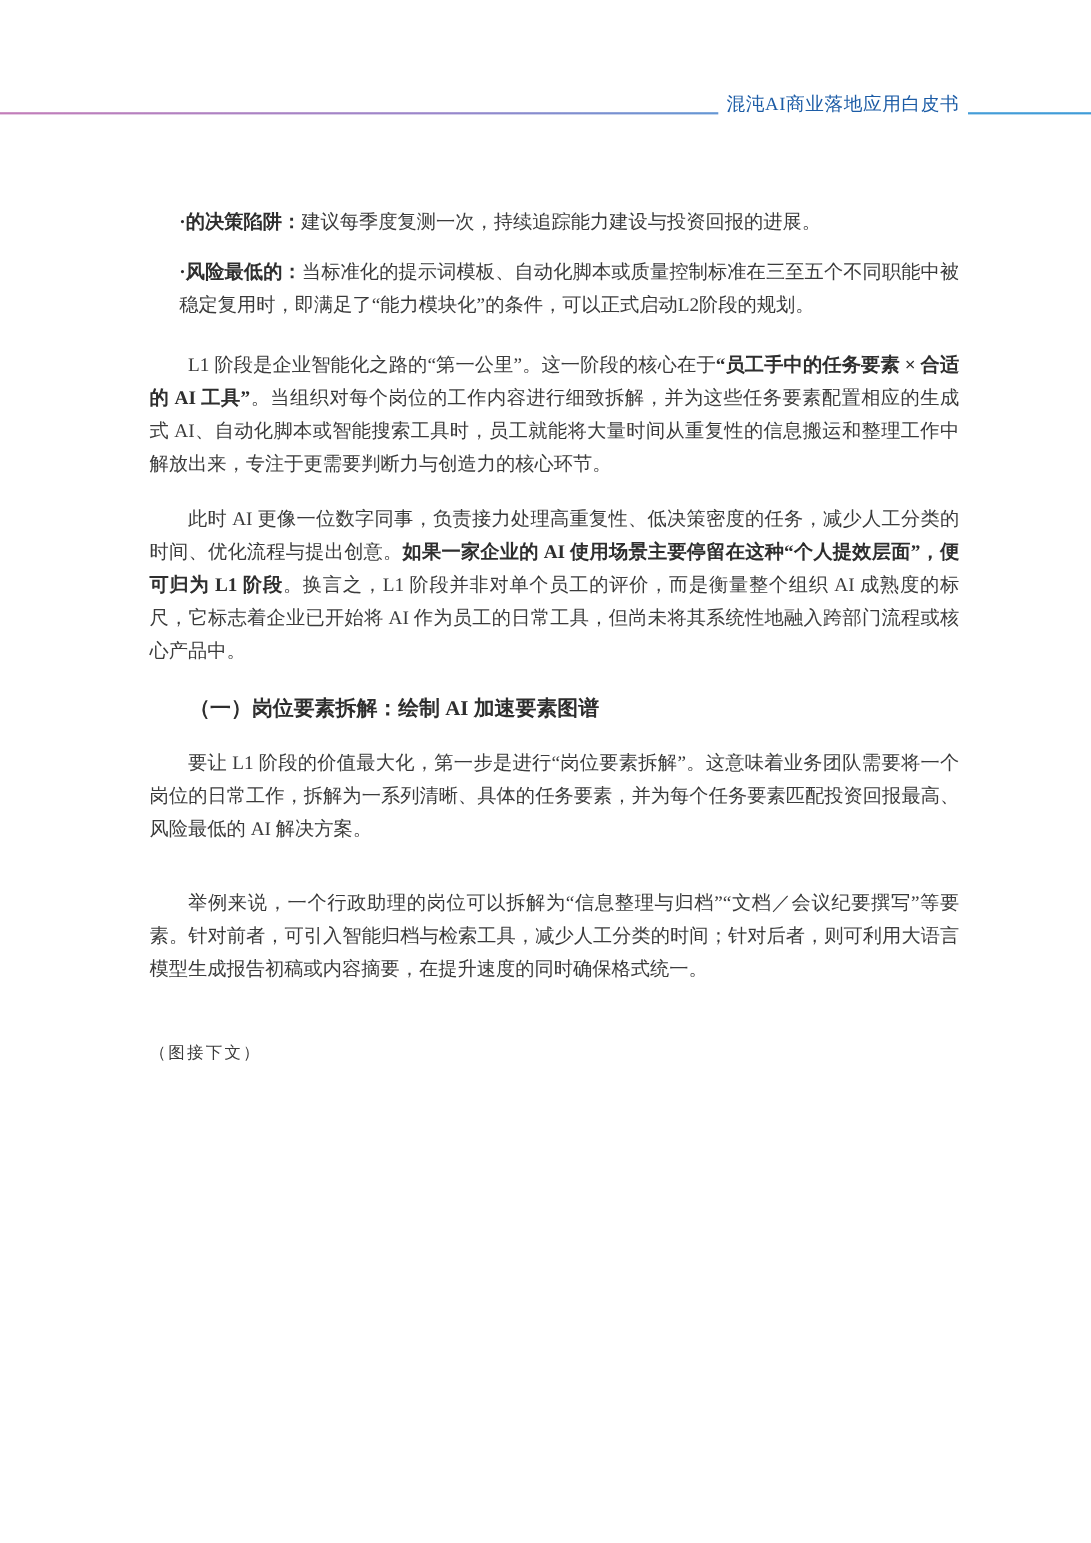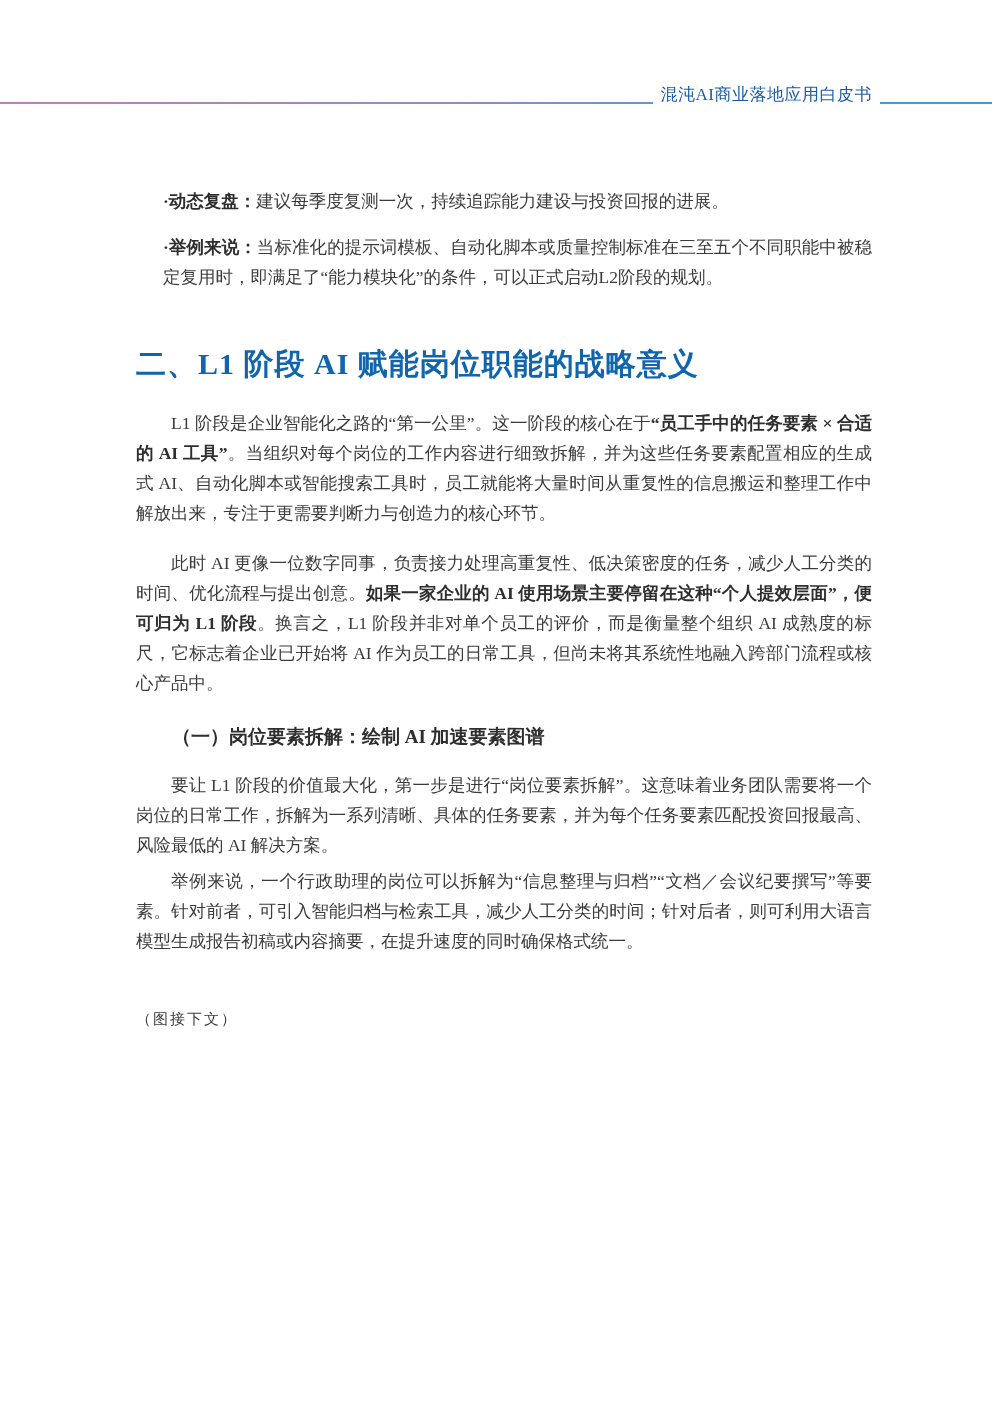--- a/index.html
+++ b/index.html
@@ -65,21 +65,21 @@
 
   .subsection-title {
     margin-top: 26px;
     margin-left: 36px;
     font-size: 19px;
     line-height: 26px;
     font-weight: bold;
     color: #2e2e2e;
   }
   .para-3 { margin-top: 20px; }
-  .para-4 { margin-top: 6px; }
+  .para-4 { margin-top: 37px; }
 
   .figure-note {
     margin-top: 48px;
     text-align: left;
     text-indent: 0;
     font-size: 15px;
     color: #3b3b3b;
     letter-spacing: 2px;
   }
 
@@ -105,26 +105,25 @@
 
 <div class="page">
 
   <div class="header">
     <div class="header-line"></div>
     <div class="header-title">混沌AI商业落地应用白皮书</div>
   </div>
 
   <div class="content">
 
-    <div class="bullet"><b>·动态复盘：</b><span>建议每季度复测一次，持续追踪能力建设与投资回报的进展。</span></div>
+    <div class="bullet"><b>·的决策陷阱：</b><span>建议每季度复测一次，持续追踪能力建设与投资回报的进展。</span></div>
 
-    <div class="bullet"><b>·举例来说：</b><span>当标准化的提示词模板、自动化脚本或质量控制标准在三至五个不同职能中被稳定复用时，即满足了“能力模块化”的条件，可以正式启动L2阶段的规划。</span></div>
+    <div class="bullet"><b>·风险最低的：</b><span>当标准化的提示词模板、自动化脚本或质量控制标准在三至五个不同职能中被稳定复用时，即满足了“能力模块化”的条件，可以正式启动L2阶段的规划。</span></div>
 
 
-    <h1 class="section-title">二、L1 阶段 AI 赋能岗位职能的战略意义</h1>
 
     <p class="para para-1"><span>L1 阶段是企业智能化之路的“第一公里”。这一阶段的核心在于</span><b>“员工手中的任务要素 × 合适的 AI 工具”</b><span>。当组织对每个岗位的工作内容进行细致拆解，并为这些任务要素配置相应的生成式 AI、自动化脚本或智能搜索工具时，员工就能将大量时间从重复性的信息搬运和整理工作中解放出来，专注于更需要判断力与创造力的核心环节。</span></p>
 
     <p class="para para-2"><span>此时 AI 更像一位数字同事，负责接力处理高重复性、低决策密度的任务，减少人工分类的时间、优化流程与提出创意。</span><b>如果一家企业的 AI 使用场景主要停留在这种“个人提效层面”，便可归为 L1 阶段</b><span>。换言之，L1 阶段并非对单个员工的评价，而是衡量整个组织 AI 成熟度的标尺，它标志着企业已开始将 AI 作为员工的日常工具，但尚未将其系统性地融入跨部门流程或核心产品中。</span></p>
 
     <h2 class="subsection-title">（一）岗位要素拆解：绘制 AI 加速要素图谱</h2>
 
     <p class="para para-3"><span>要让 L1 阶段的价值最大化，第一步是进行“岗位要素拆解”。这意味着业务团队需要将一个岗位的日常工作，拆解为一系列清晰、具体的任务要素，并为每个任务要素匹配投资回报最高、风险最低的 AI 解决方案。</span></p>
 
     <p class="para para-4"><span>举例来说，一个行政助理的岗位可以拆解为“信息整理与归档”“文档／会议纪要撰写”等要素。针对前者，可引入智能归档与检索工具，减少人工分类的时间；针对后者，则可利用大语言模型生成报告初稿或内容摘要，在提升速度的同时确保格式统一。</span></p>

